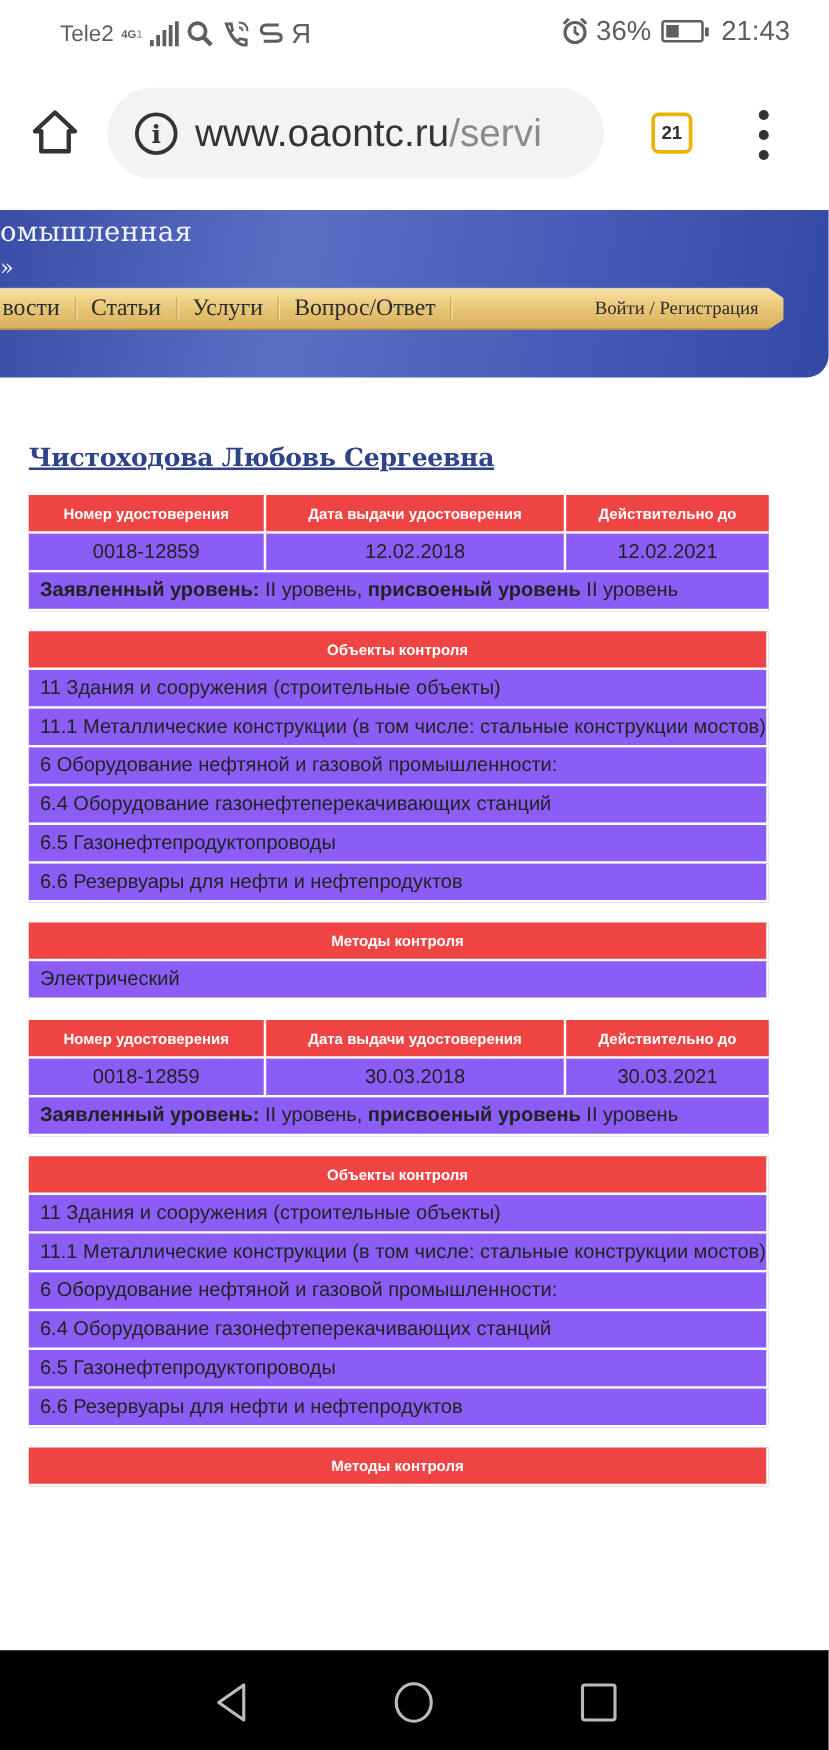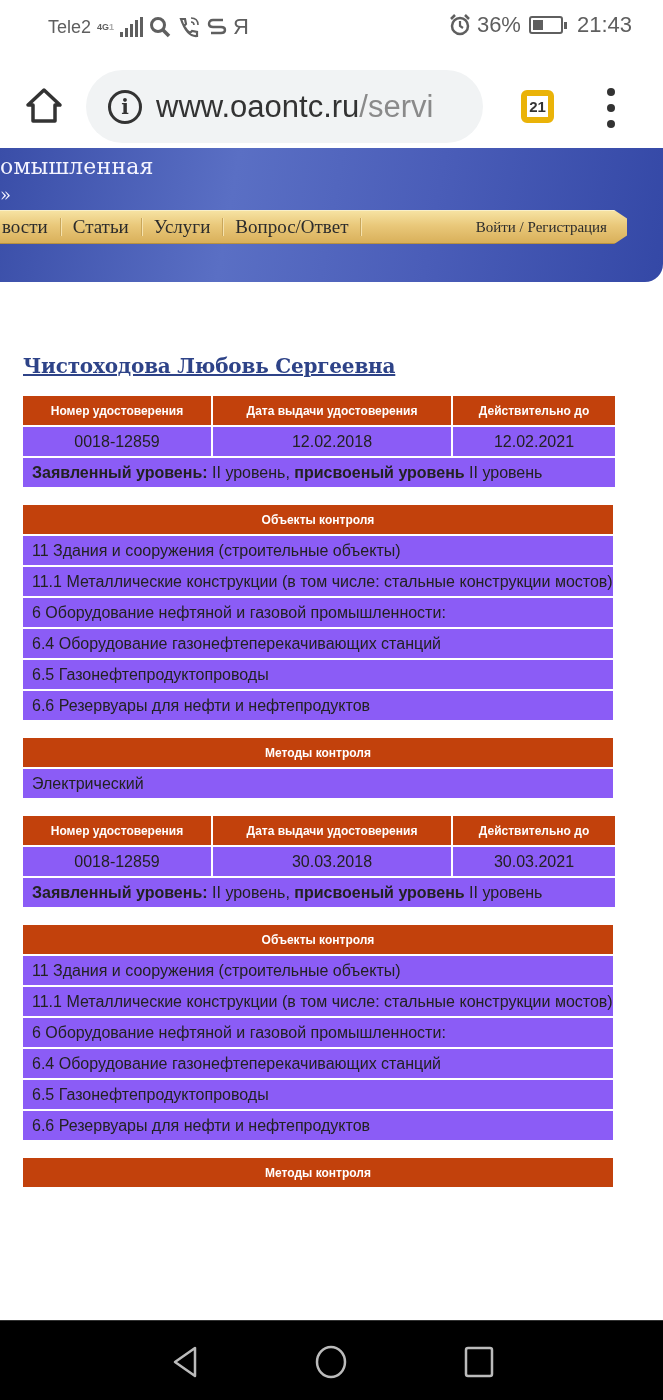--- a/index.html
+++ b/index.html
@@ -17,45 +17,45 @@
   .battery::before { content: ""; position: absolute; left: 2px; top: 2px; width: 10px; height: 10px; background: #5f5f5f; }
   .battery::after { content: ""; position: absolute; right: -6px; top: 4px; width: 3px; height: 7px; background: #5f5f5f; }
 
   
   .browserbar { position: absolute; top: 56px; left: 0; width: 663px; height: 102px; background: #fff; }
   .home-btn { position: absolute; left: 24px; top: 30px; width: 40px; height: 40px; }
   .urlbox { position: absolute; left: 86px; top: 14px; width: 397px; height: 73px; background: #f1f3f4; border-radius: 37px; display: flex; align-items: center; padding-left: 22px; }
   .info-icon { width: 34px; height: 34px; border: 3px solid #333; border-radius: 50%; display: flex; align-items: center; justify-content: center; font-weight: bold; font-size: 20px; color: #333; font-family: "DejaVu Serif", serif; margin-right: 14px; }
   .url { font-size: 31px; color: #333; white-space: nowrap; overflow: hidden; }
   .url .rest { color: #8a8a8a; }
-  .tabs-btn { position: absolute; left: 521px; top: 34px; width: 33px; height: 33px; border: 6px solid #eab308; border-radius: 6px; font-size: 15px; font-weight: bold; color: #333; display: flex; align-items: center; justify-content: center; }
+  .tabs-btn { position: absolute; left: 521px; top: 34px; width: 33px; height: 33px; border: 3px solid #eab308; border-radius: 6px; font-size: 15px; font-weight: bold; color: #333; display: flex; align-items: center; justify-content: center; }
   .menu-btn { position: absolute; left: 605px; top: 32px; width: 12px; height: 40px; display: flex; flex-direction: column; justify-content: space-between; align-items: center; }
   .menu-btn span { width: 8px; height: 8px; border-radius: 50%; background: #333; display: block; }
 
   
-  .site-header { position: absolute; top: 148px; left: 0; width: 663px; height: 134px; border-bottom-right-radius: 18px;
+  .site-header { position: absolute; top: 168px; left: 0; width: 663px; height: 134px; border-bottom-right-radius: 18px;
     background: linear-gradient(100deg, #3a4ea8 0%, #5a6fc4 35%, #4a5db8 65%, #3448a6 100%); overflow: hidden; }
   .brand1 { position: absolute; left: 0; top: 6px; color: #f4f4ff; font-family: "DejaVu Serif", serif; font-size: 22px; letter-spacing: 0.2px; }
   .brand2 { position: absolute; left: 0; top: 36px; color: #f4f4ff; font-family: "DejaVu Serif", serif; font-size: 18px; }
   .navbar { position: absolute; left: -10px; top: 62px; width: 637px; height: 34px;
     background: linear-gradient(180deg, #f6e2a2 0%, #e9c87a 45%, #d9b05a 100%);
     border-top: 1px solid #f9efc8; border-bottom: 1px solid #b8913f;
     clip-path: polygon(0 0, 98% 0, 100% 25%, 100% 75%, 98% 100%, 0 100%);
     display: flex; align-items: center; font-family: "Liberation Serif", serif; }
   .nav-item { font-size: 19px; color: #2c2c2c; padding: 0 12px; position: relative; white-space: nowrap; }
   .nav-sep { width: 1px; height: 18px; background: #c9a65a; box-shadow: 1px 0 0 #f5e2ad; }
   .nav-login { position: absolute; right: 20px; font-size: 15px; color: #2c2c2c; }
 
   
   .content { position: absolute; top: 340px; left: 23px; width: 592px; }
   .person-name { font-family: "DejaVu Serif", serif; font-size: 20px; color: #2e4388; margin-top: 14px; height: 42px; letter-spacing: -0.2px; text-decoration: underline; }
   table { width: 592px; border-collapse: separate; border-spacing: 0; }
   .cert-table td, .cert-table th, .list-table td, .list-table th { border-right: 2px solid #fff; border-bottom: 2px solid #fff; }
   .cert-table tr td:last-child, .cert-table tr th:last-child { border-right: none; }
-  th { background: #c2410c; color: #ffffff; font-weight: bold; font-size: 12px; height: 31px; text-align: center; }
+  th { background: #ef4444; color: #ffffff; font-weight: bold; font-size: 12px; height: 31px; text-align: center; }
   td { background: #8b5cf6; color: #222; font-size: 16px; height: 31px; }
   td.center { text-align: center; }
   td.left { padding-left: 9px; text-align: left; }
   .block-gap { height: 16px; }
   b { font-weight: bold; }
 
   
   .sysnav { position: absolute; left: 0; top: 1320px; width: 663px; height: 80px; background: #000; border-top: 1px solid #333; }
   .sysnav svg { position: absolute; top: 24px; }
 </style>

